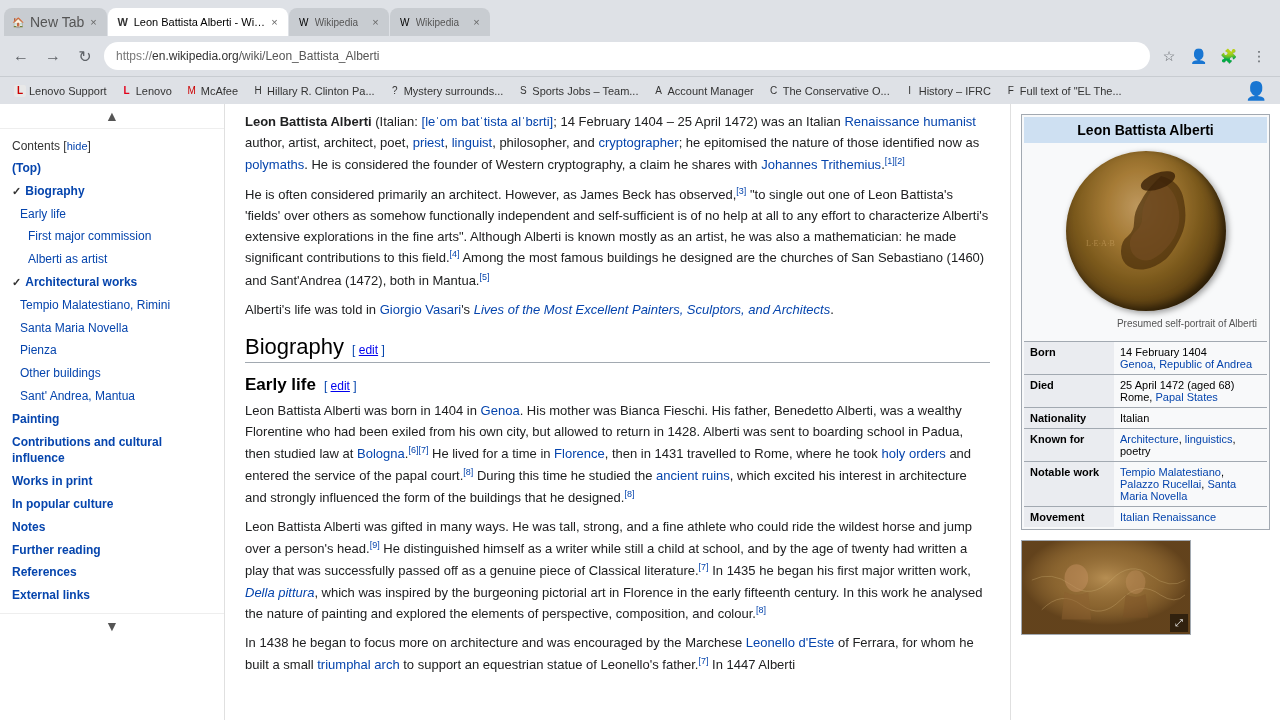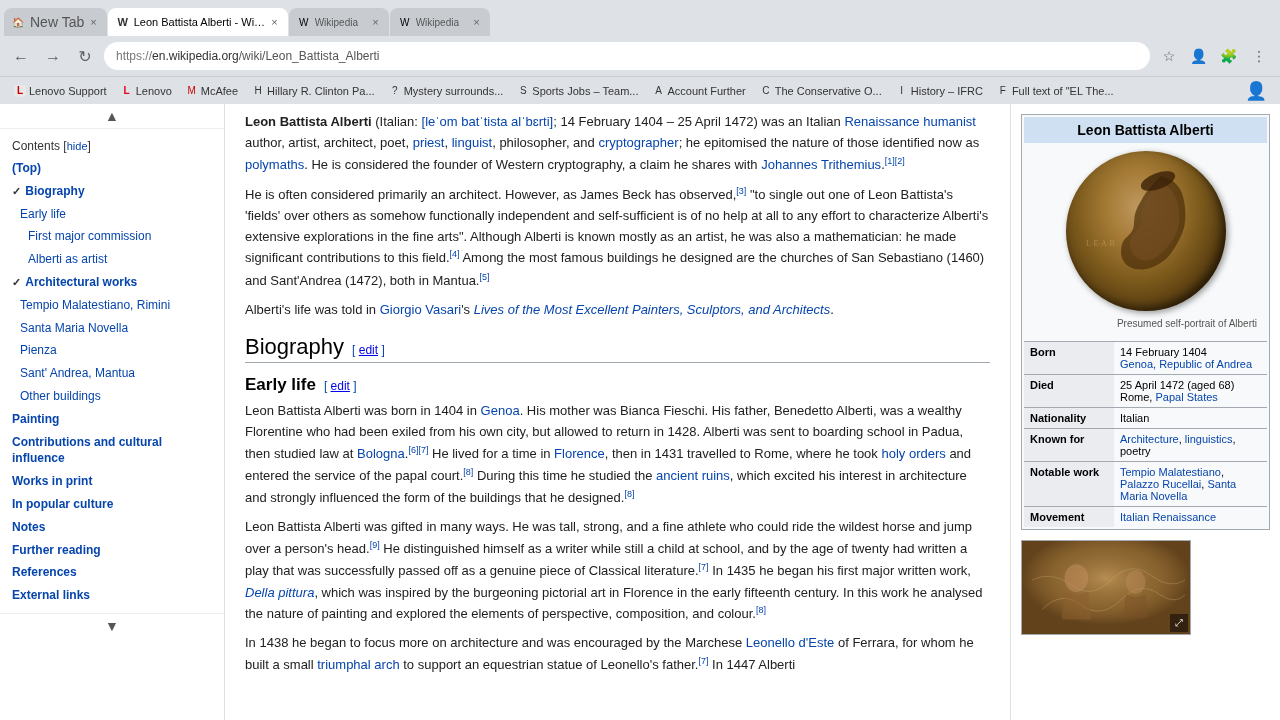--- a/index.html
+++ b/index.html
@@ -138,21 +138,21 @@
     <div class="bookmark-item">
       <span class="bm-favicon">?</span>
       <span>Mystery surrounds...</span>
     </div>
     <div class="bookmark-item">
       <span class="bm-favicon">S</span>
       <span>Sports Jobs – Team...</span>
     </div>
     <div class="bookmark-item">
       <span class="bm-favicon">A</span>
-      <span>Account Further</span>
+      <span>Account Manager</span>
     </div>
     <div class="bookmark-item">
       <span class="bm-favicon">C</span>
       <span>The Conservative O...</span>
     </div>
     <div class="bookmark-item">
       <span class="bm-favicon">I</span>
       <span>History – IFRC</span>
     </div>
     <div class="bookmark-item">
@@ -196,24 +196,24 @@
       <div class="toc-item level2">
         <a href="#">Tempio Malatestiano, Rimini</a>
       </div>
       <div class="toc-item level2">
         <a href="#">Santa Maria Novella</a>
       </div>
       <div class="toc-item level2">
         <a href="#">Pienza</a>
       </div>
       <div class="toc-item level2">
+        <a href="#">Other buildings</a>
+      </div>
+      <div class="toc-item level2">
         <a href="#">Sant' Andrea, Mantua</a>
-      </div>
-      <div class="toc-item level2">
-        <a href="#">Other buildings</a>
       </div>
       <div class="toc-item level1">
         <a href="#">Painting</a>
       </div>
       <div class="toc-item level1">
         <a href="#">Contributions and cultural influence</a>
       </div>
       <div class="toc-item level1">
         <a href="#">Works in print</a>
       </div>

